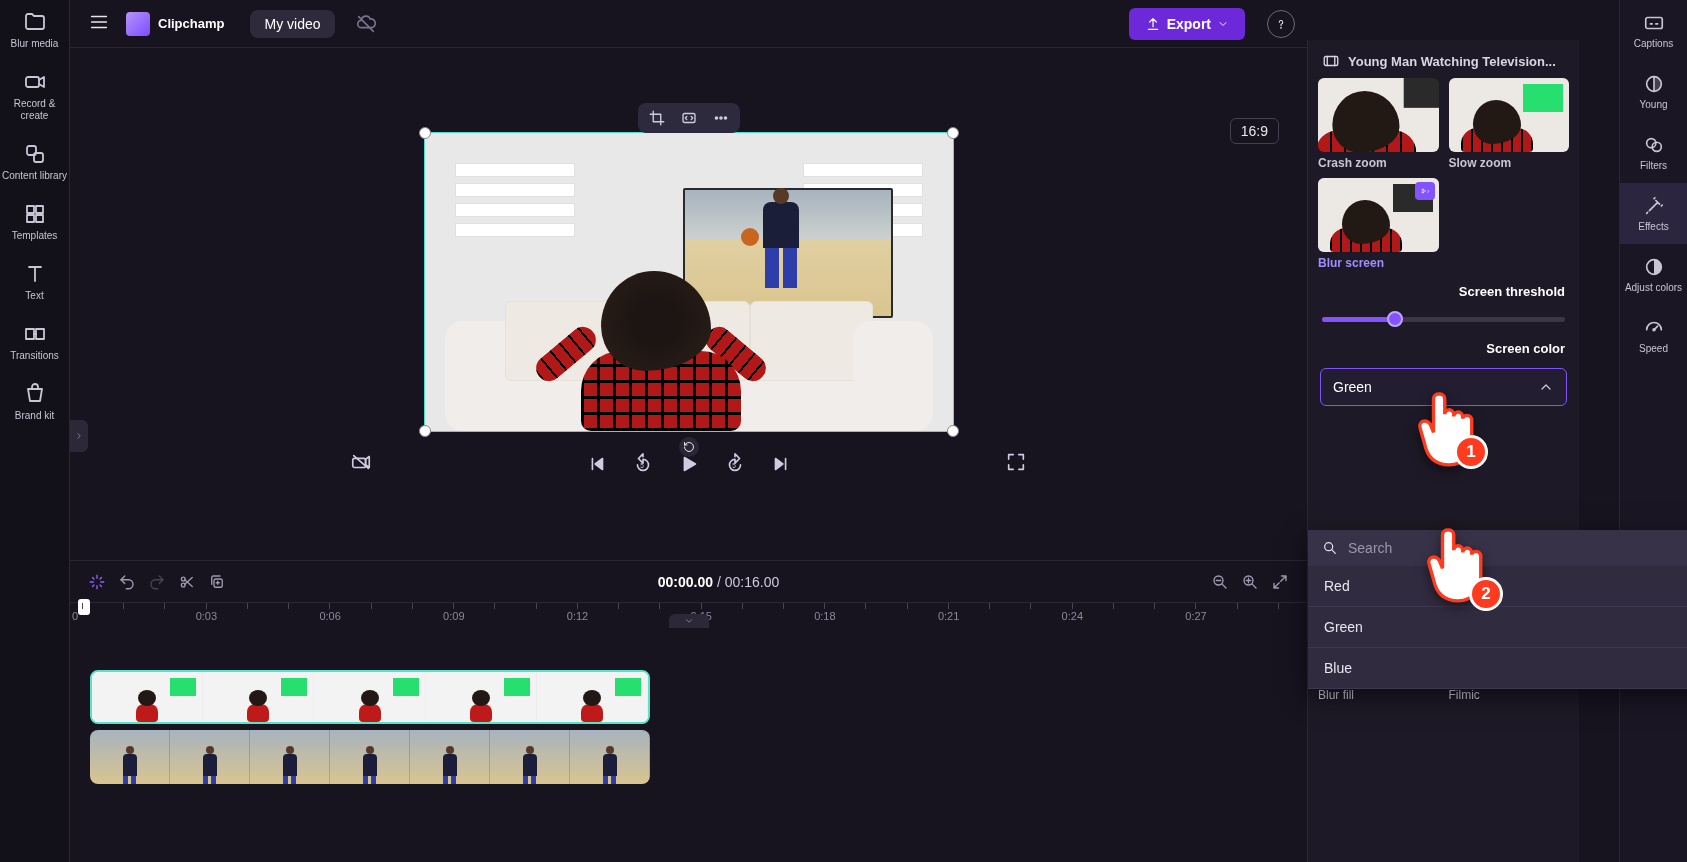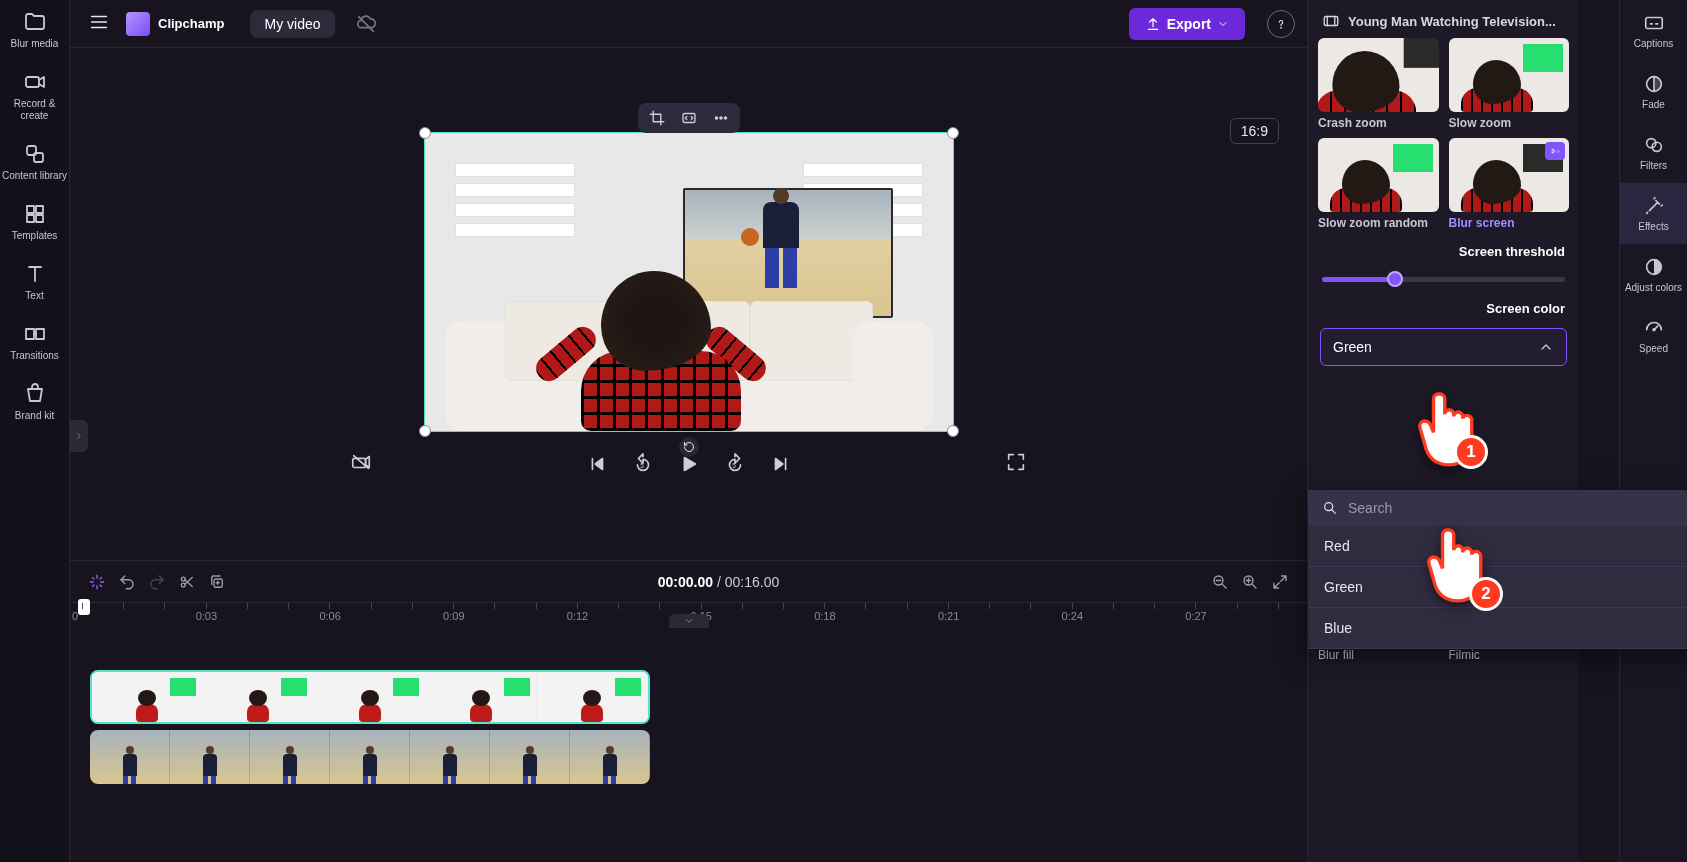--- a/index.html
+++ b/index.html
@@ -89,21 +89,21 @@
   .frame .mini-hair{ width:18px; height:16px; background:#221815; border-radius:50%; position:absolute; bottom:16px;}
   .clip-bot { background:#aab1b9; background-image:linear-gradient(#a7b3be 0%,#d9c58f 100%);}
   .framep { flex:1; border-right:1px solid rgba(0,0,0,.15); position:relative;}
   .frame-player{ position:absolute; bottom:8px; left:50%; transform:translateX(-50%); width:14px; height:22px; background:#1b1e38; border-radius:4px 4px 0 0;}
   .frame-player::before{content:"";position:absolute;top:-8px;left:3px;width:8px;height:8px;background:#553a26;border-radius:50%;}
   .frame-player::after{content:"";position:absolute;bottom:-14px;left:0;width:5px;height:14px;background:#2e3ea8;box-shadow:8px 0 0 #2e3ea8;}
 
   .collapse-center{ position:absolute; right:-18px; top:420px; width:18px;height:32px;background:#2c2838;border-radius:6px 0 0 6px;display:flex;align-items:center;justify-content:center;color:#9b97aa;}
 
   
-  .effects-panel { width:272px; background:#1d1926; border-left:1px solid #2a2634; display:flex; flex-direction:column; position:relative; padding:10px 0 0;}
+  .effects-panel { width:272px; background:#1d1926; border-left:1px solid #2a2634; display:flex; flex-direction:column; position:relative; padding:10px 0 0;margin-top:40px;}
   .effects-header{ display:flex; align-items:center; gap:8px; padding:2px 14px 8px; font-size:13px; color:#d9d6e4;}
   .effects-header .ic{width:18px;height:18px;}
   .effects-header .title{ flex:1; white-space:nowrap; overflow:hidden; text-overflow:ellipsis; font-weight:600;}
   .fx-grid { padding:0 10px; display:grid; grid-template-columns:1fr 1fr; gap:8px 10px;font-weight:bold; }
   .fx-item { display:flex; flex-direction:column; font-size:12px; color:#c8c5d4; }
   .fx-thumb { width:100%; height:74px; border-radius:6px; position:relative; overflow:hidden; margin-bottom:4px;}
   .fx-thumb.sel{ outline:2px solid #8353ff; outline-offset:-2px;}
   .fx-thumb .room2{position:absolute;inset:0;background:#ece9e4;}
   .hair-mini{position:absolute;bottom:8px;left:24px;width:48px;height:44px;background:#231914;border-radius:48% 52% 60% 40%/55% 58% 42% 45%;}
   .plaid-mini{position:absolute;bottom:0;left:12px;width:72px;height:24px;background:#b11818;background-image:repeating-linear-gradient(90deg,#000 0 2px,transparent 2px 10px);border-radius:16px 16px 4px 4px;}
@@ -512,30 +512,20 @@
         <div class="fx-thumb">
             <div class="room2">
               <div class="tv-mini"></div>
               <div class="plaid-mini"></div>
               <div class="hair-mini"></div>
             </div>
           </div>
         <div class="fx-name">Slow zoom</div>
       </div>
       <div class="fx-item">
-        <div class="fx-thumb">
-            <div class="room2">
-              <div class="tv-mini"></div>
-              <div class="plaid-mini"></div>
-              <div class="hair-mini"></div>
-            </div>
-          </div>
-        <div class="fx-name">Slow zoom random</div>
-      </div>
-      <div class="fx-item">
         <div class="fx-thumb sel">
             <div class="room2">
               <div class="tv-mini" style="background:#2a2a2a"></div>
               <div class="plaid-mini"></div>
               <div class="hair-mini"></div>
             </div>
           <div class="badge">
               <svg width="12" height="10" viewBox="0 0 24 24" stroke="#fff" fill="none" stroke-width="2">
                 <path d="M4 8h6M4 12h10M4 16h6M18 10l3 3-3 3"></path>
               </svg>
@@ -606,21 +596,21 @@
           <path d="M8 13h2M14 13h2"></path>
         </svg>
       <span>Captions</span>
     </div>
     <div class="rr-item">
       <svg class="ic" viewBox="0 0 24 24">
           <circle cx="12" cy="12" r="8"></circle>
           <path d="M12 4v16"></path>
           <path d="M12 4a8 8 0 0 1 0 16" fill="currentColor" fill-opacity=".25" stroke="none"></path>
         </svg>
-      <span>Fade</span>
+      <span>Young</span>
     </div>
     <div class="rr-item">
       <svg class="ic" viewBox="0 0 24 24">
           <circle cx="9" cy="10" r="5"></circle>
           <circle cx="15" cy="14" r="5"></circle>
         </svg>
       <span>Filters</span>
     </div>
     <div class="rr-item active">
       <svg class="ic" viewBox="0 0 24 24">

